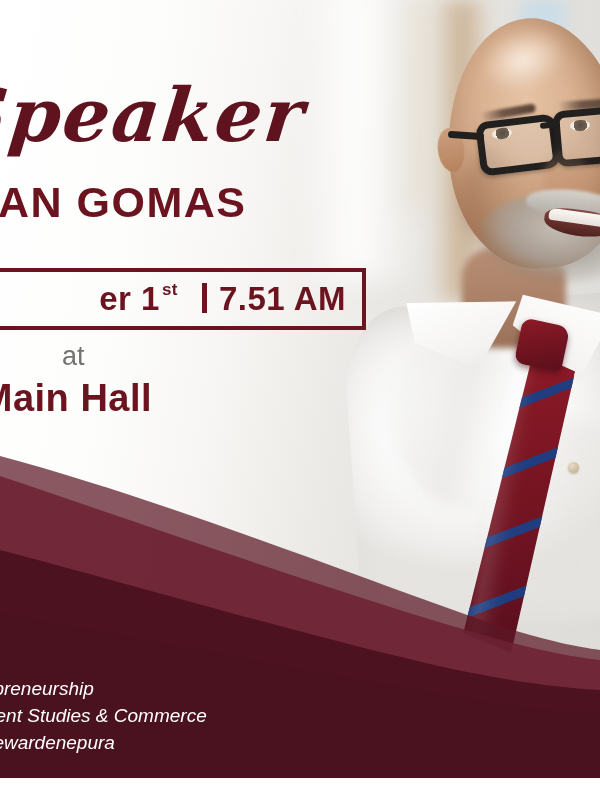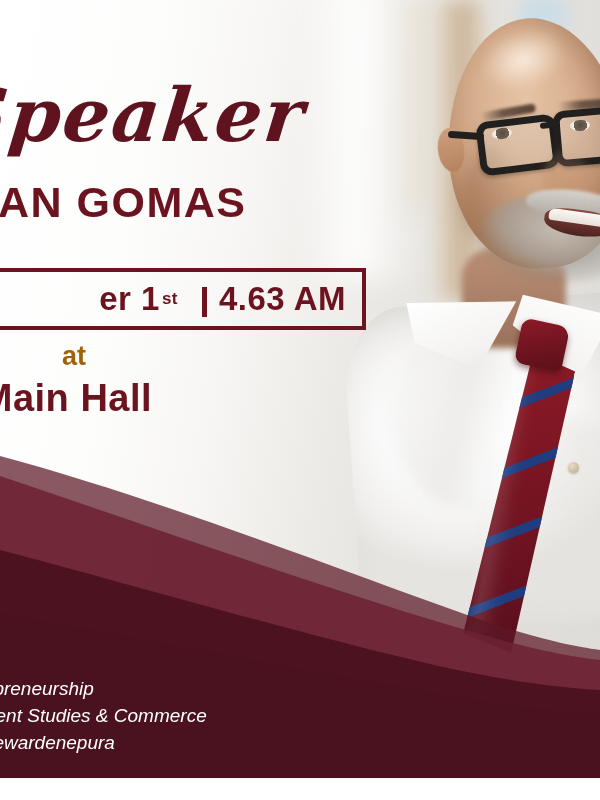--- a/index.html
+++ b/index.html
@@ -335,43 +335,43 @@
     background: rgba(255,255,255,.15);
   }
   .date-text {
     font-family: "Liberation Sans", sans-serif;
     font-weight: 700;
     font-size: 33px;
     color: #6b141f;
     letter-spacing: .5px;
     white-space: nowrap;
     display: flex;
-    align-items: center;
+    align-items: flex-start;
     gap: 2px;
   }
   .date-text sup {
     font-size: 17px;
     font-weight: 700;
     vertical-align: super;
   }
   .date-sep {
     display: inline-block;
     width: 5px; height: 30px;
     background: #6b141f;
     margin: 0 10px;
     position: relative; top: 3px;
   }
 
   .at-word {
     position: absolute;
     left: 62px; top: 341px;
     font-family: "Liberation Sans", sans-serif;
-    font-weight: 700;
+    font-weight: 400;
     font-size: 27px;
-    color: #a16207;
+    color: #737373;
   }
   .venue {
     position: absolute;
     left: -54px; top: 377px;
     font-family: "Liberation Sans", sans-serif;
     font-weight: 700;
     font-size: 38px;
     letter-spacing: .5px;
     color: #6b141f;
     white-space: nowrap;
@@ -472,21 +472,21 @@
   <div class="speaker-script">Speaker</div>
 
   <div class="speaker-name">DIAN GOMAS</div>
 
   <div class="date-box">
     <div class="date-text">
       <span>er 1</span>
         <sup>st</sup>
       <span style="width:10px; display:inline-block;"></span>
       <span class="date-sep"></span>
-      <span>4.63 AM</span>
+      <span>7.51 AM</span>
     </div>
   </div>
 
   <div class="at-word">at</div>
 
   <div class="venue">F Main Hall</div>
 
   <div class="organizer">
     <div class="org-lead">y</div>
     <div>Entrepreneurship</div>

